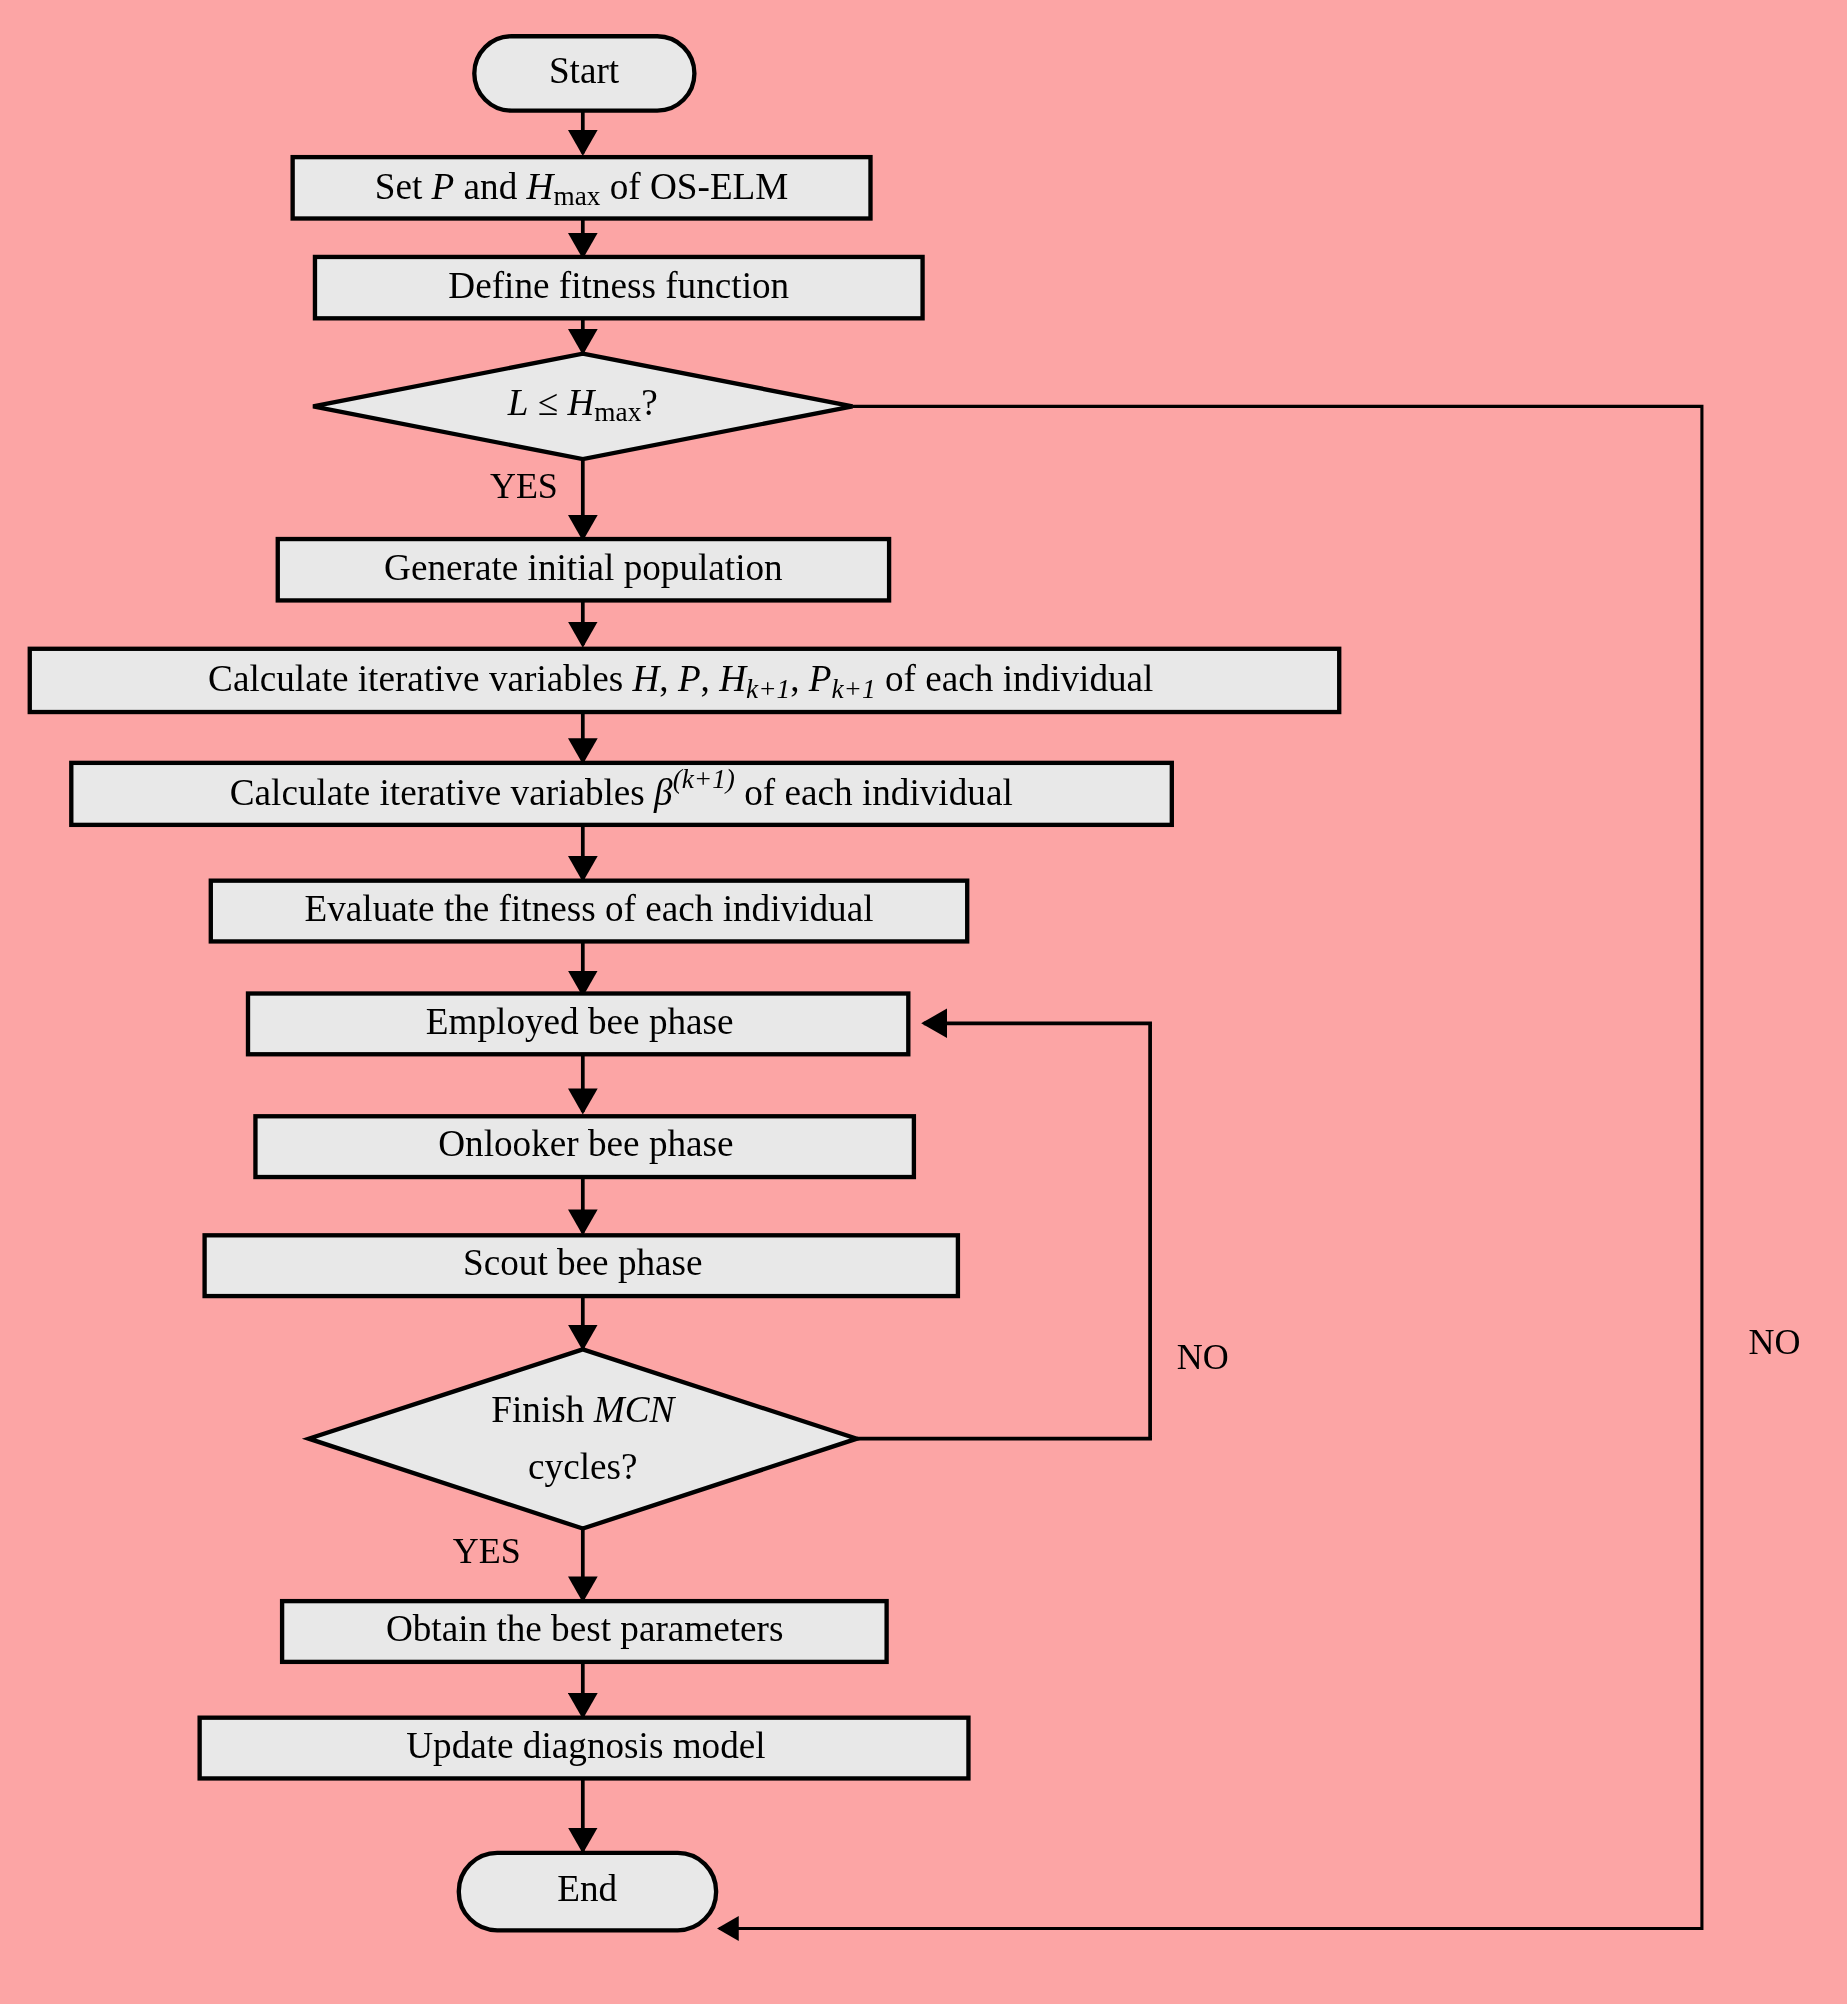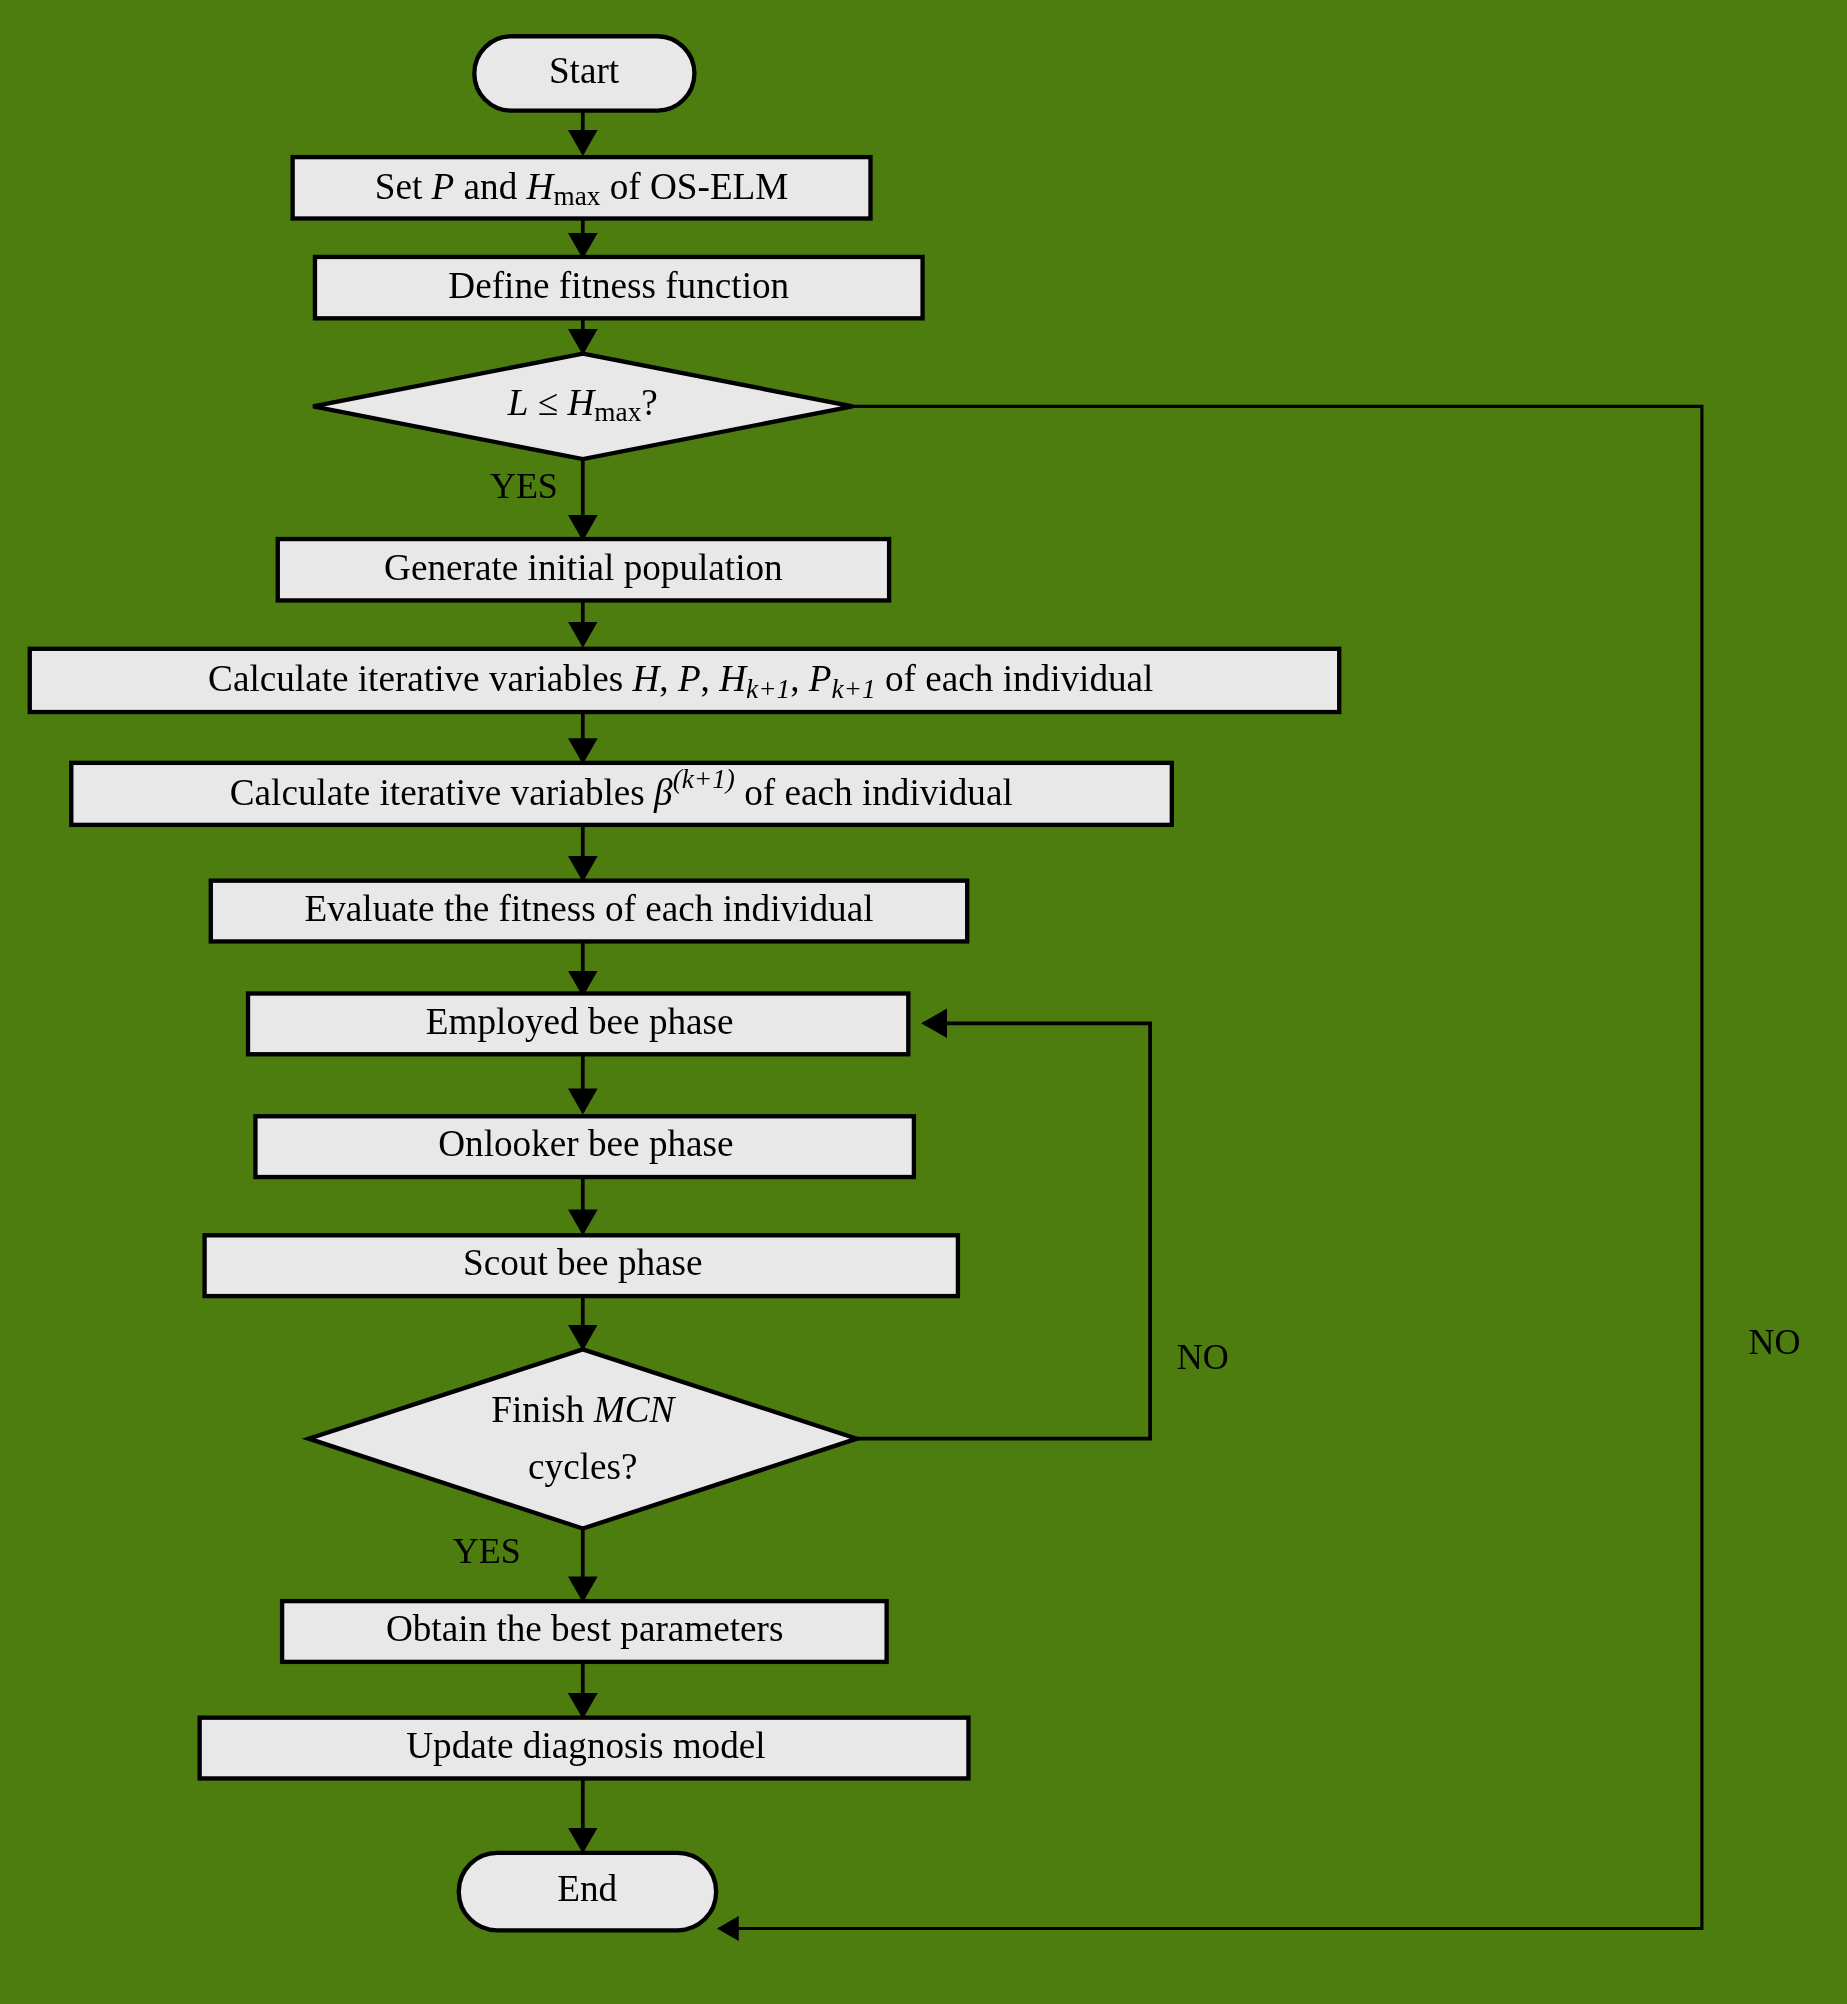--- a/index.html
+++ b/index.html
@@ -10,21 +10,21 @@
   body {
     width: 1847px;
     height: 2005px;
     font-family: "Liberation Serif", "DejaVu Serif", serif;
     overflow: hidden;
   }
   #flowchart-root {
     position: relative;
     width: 1847px;
     height: 2005px;
-    background: #4d7c0f;
+    background: #fca5a5;
   }
   svg.fc {
     position: absolute;
     top: 0;
     left: 0;
     width: 1847px;
     height: 2005px;
   }
   .node-shape {
     fill: #e8e8e8;

